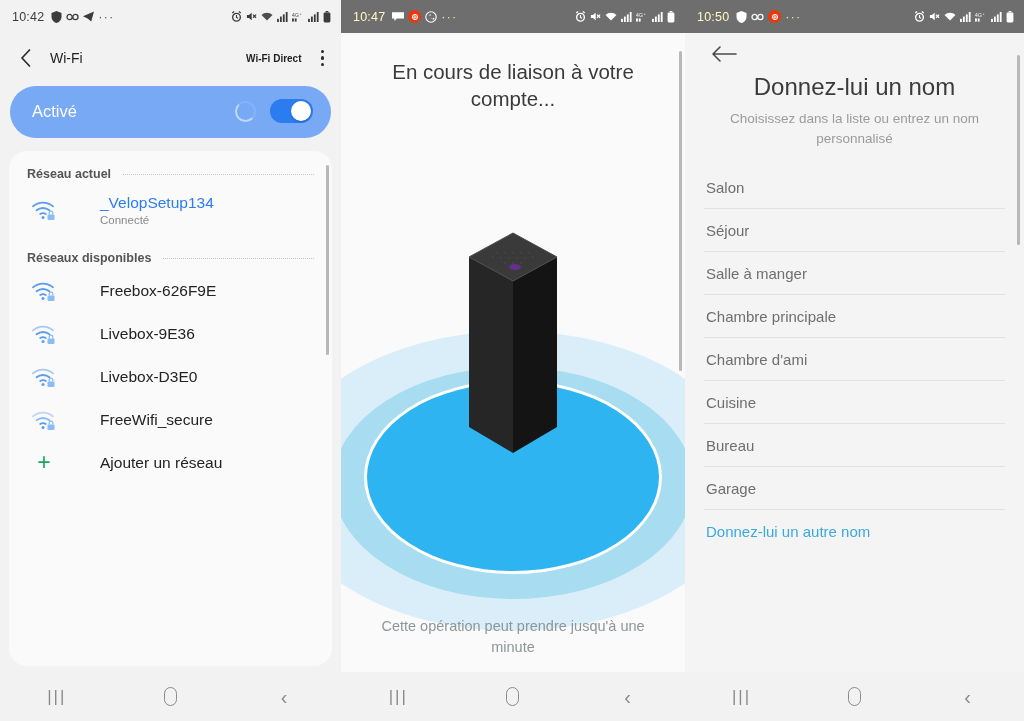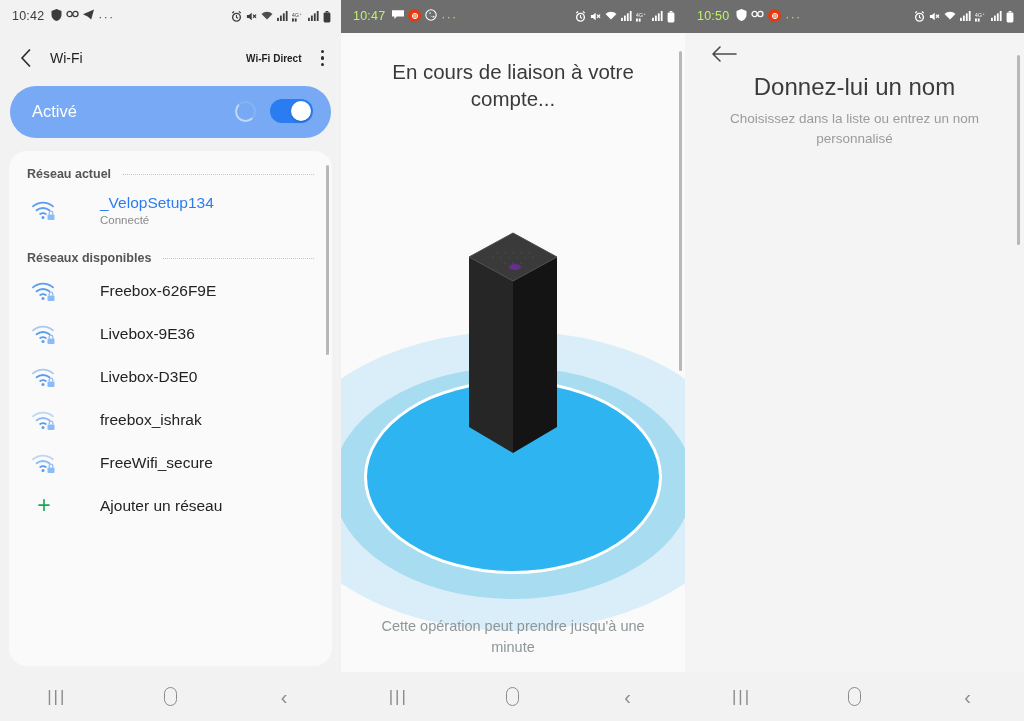--- a/index.html
+++ b/index.html
@@ -17,22 +17,22 @@
   .p2 { width: 344px; background: #fafafa; }
   .p3 { width: 339px; background: #f4f4f4; }
 
   
   .statusbar {
     height: 33px; display: flex; align-items: center;
     justify-content: space-between; padding: 0 10px 0 12px;
     font-size: 12.5px; letter-spacing: .2px;
   }
   .sb-light { background: #f2f2f2; color: #3c3c3c; }
-  .sb-dark  { background: #6e6e6e; color: #bef264; }
-  .sb-left, .sb-right { display: flex; gap: 4px; }
+  .sb-dark  { background: #6e6e6e; color: #fef9c3; }
+  .sb-left, .sb-right { display: flex; align-items: center; gap: 4px; }
   .sb-time { font-size: 12.5px; margin-right: 3px; }
   .sb-ico { display: inline-block; line-height: 1; font-size: 11px; }
   .sb-ico svg { display: block; }
   .dots { font-size: 13px; letter-spacing: 1px; opacity: .85; }
   .red-badge {
     width: 13px; height: 13px; border-radius: 50%;
     background: #e8380d; display: inline-flex;
     align-items: center; justify-content: center;
     color: #fff; font-size: 8px;
   }
@@ -347,35 +347,20 @@
               <circle cx="12" cy="18.6" r="1.5" fill="#5a9cf0"></circle>
               <rect x="16.5" y="15.4" width="7" height="5.6" rx="1.1" fill="#8cbcf5"></rect>
               <path d="M18.2 15.4v-1.5a1.8 1.8 0 0 1 3.6 0v1.5" fill="none" stroke="#8cbcf5" stroke-width="1.3"></path>
             </svg>
         </div>
         <div class="net-text">
             <div class="net-name">Livebox-D3E0</div>
           </div>
       </div>
 
-      <div class="net-row">
-        <div class="net-icon">
-          <svg width="26" height="22" viewBox="0 0 26 22">
-              <path d="M2 7.4a15 15 0 0 1 20 0" fill="none" stroke="#bfd5f1" stroke-width="1.8" stroke-linecap="round"></path>
-              <path d="M5.6 11.3a10 10 0 0 1 12.8 0" fill="none" stroke="#8cbcf5" stroke-width="1.8" stroke-linecap="round"></path>
-              <path d="M9.2 15.1a5 5 0 0 1 5.6 0" fill="none" stroke="#5a9cf0" stroke-width="1.8" stroke-linecap="round"></path>
-              <circle cx="12" cy="18.6" r="1.5" fill="#5a9cf0"></circle>
-              <rect x="16.5" y="15.4" width="7" height="5.6" rx="1.1" fill="#8cbcf5"></rect>
-              <path d="M18.2 15.4v-1.5a1.8 1.8 0 0 1 3.6 0v1.5" fill="none" stroke="#8cbcf5" stroke-width="1.3"></path>
-            </svg>
-        </div>
-        <div class="net-text">
-            <div class="net-name">freebox_ishrak</div>
-          </div>
-      </div>
 
       <div class="net-row">
         <div class="net-icon">
           <svg width="26" height="22" viewBox="0 0 26 22">
               <path d="M2 7.4a15 15 0 0 1 20 0" fill="none" stroke="#bfd5f1" stroke-width="1.8" stroke-linecap="round"></path>
               <path d="M5.6 11.3a10 10 0 0 1 12.8 0" fill="none" stroke="#8cbcf5" stroke-width="1.8" stroke-linecap="round"></path>
               <path d="M9.2 15.1a5 5 0 0 1 5.6 0" fill="none" stroke="#5a9cf0" stroke-width="1.8" stroke-linecap="round"></path>
               <circle cx="12" cy="18.6" r="1.5" fill="#5a9cf0"></circle>
               <rect x="16.5" y="15.4" width="7" height="5.6" rx="1.1" fill="#8cbcf5"></rect>
               <path d="M18.2 15.4v-1.5a1.8 1.8 0 0 1 3.6 0v1.5" fill="none" stroke="#8cbcf5" stroke-width="1.3"></path>
@@ -617,20 +602,31 @@
 
     <div class="p3-body">
       <div class="p3-back">
         <svg width="26" height="18" viewBox="0 0 26 18">
             <path d="M25 9H2M9 2 2 9l7 7" fill="none" stroke="#4a4a4a" stroke-width="1.6" stroke-linecap="round" stroke-linejoin="round"></path>
           </svg>
       </div>
       <div class="p3-title">Donnez-lui un nom</div>
       <div class="p3-sub">Choisissez dans la liste ou entrez un nom personnalisé</div>
 
+      <div class="room-list">
+        <div class="room">Salon</div>
+        <div class="room">Séjour</div>
+        <div class="room">Salle à manger</div>
+        <div class="room">Chambre principale</div>
+        <div class="room">Chambre d'ami</div>
+        <div class="room">Cuisine</div>
+        <div class="room">Bureau</div>
+        <div class="room">Garage</div>
+        <div class="room link">Donnez-lui un autre nom</div>
+      </div>
 
       <div class="scrollbar-v" style="right:4px; top:22px; height:190px;"></div>
     </div>
 
     <div class="navbar">
       <div class="nav-btn">
           <span class="nav-recent">|||</span>
         </div>
       <div class="nav-btn">
           <span class="nav-home"></span>

